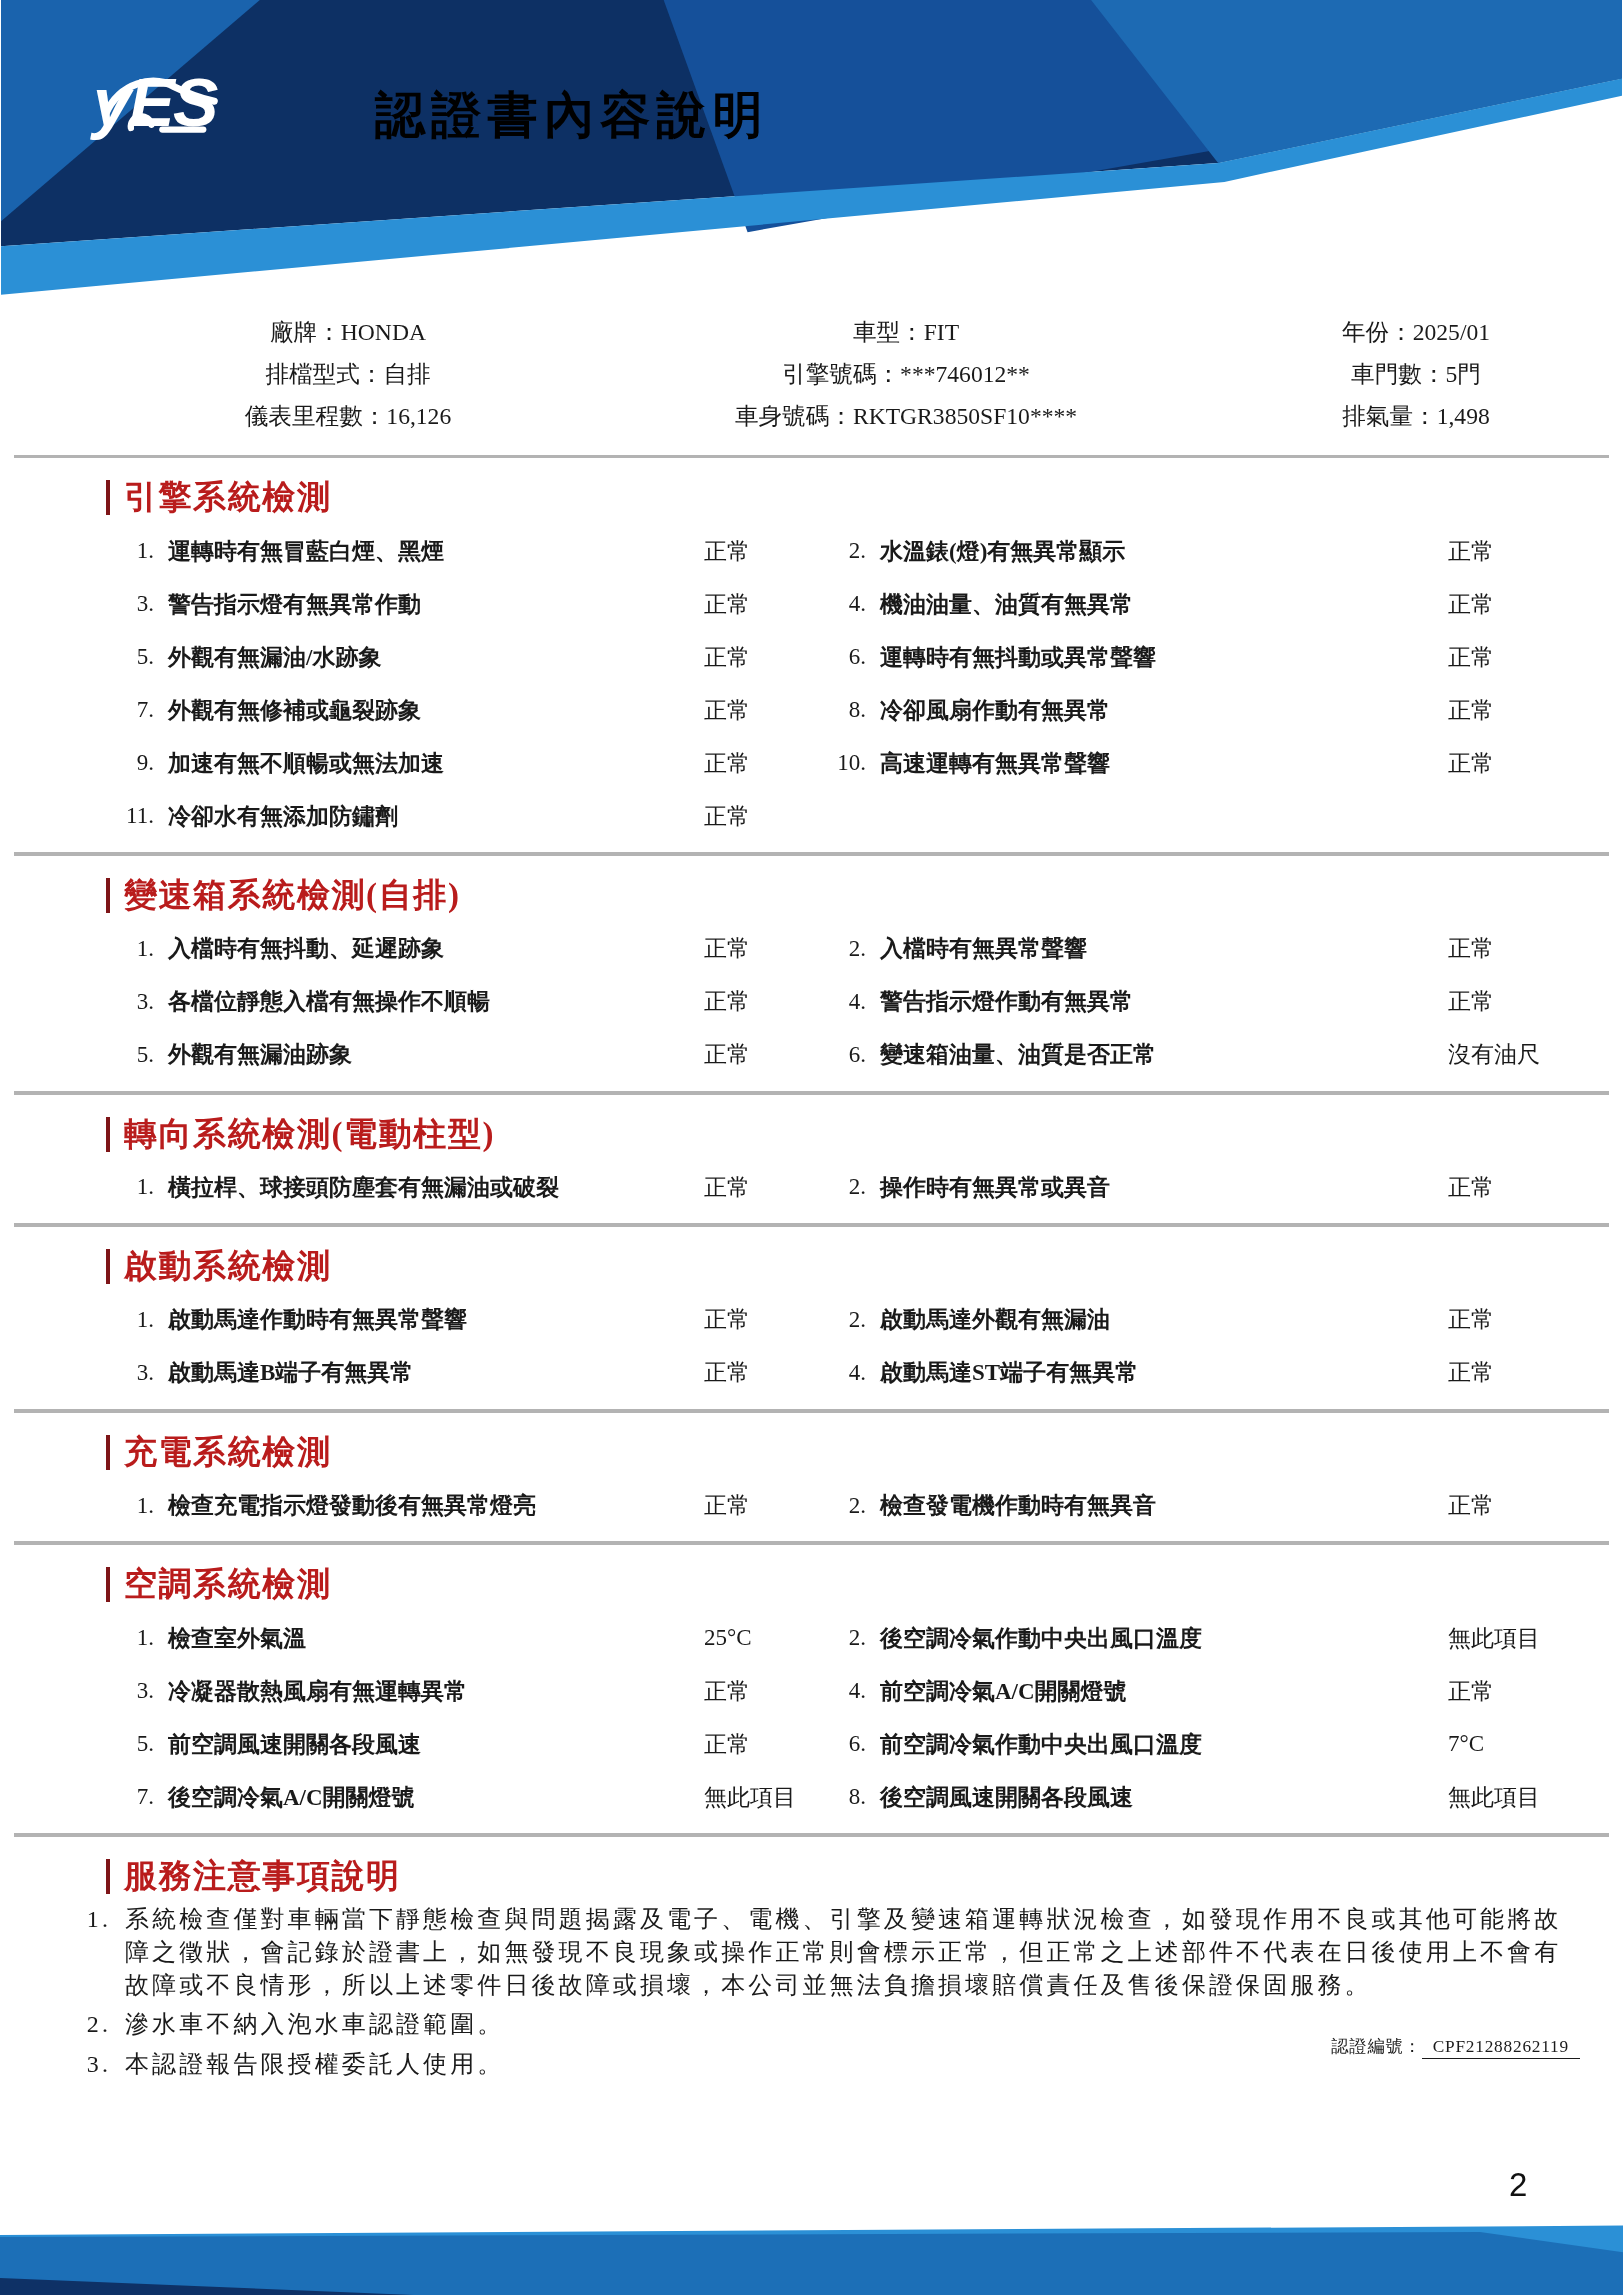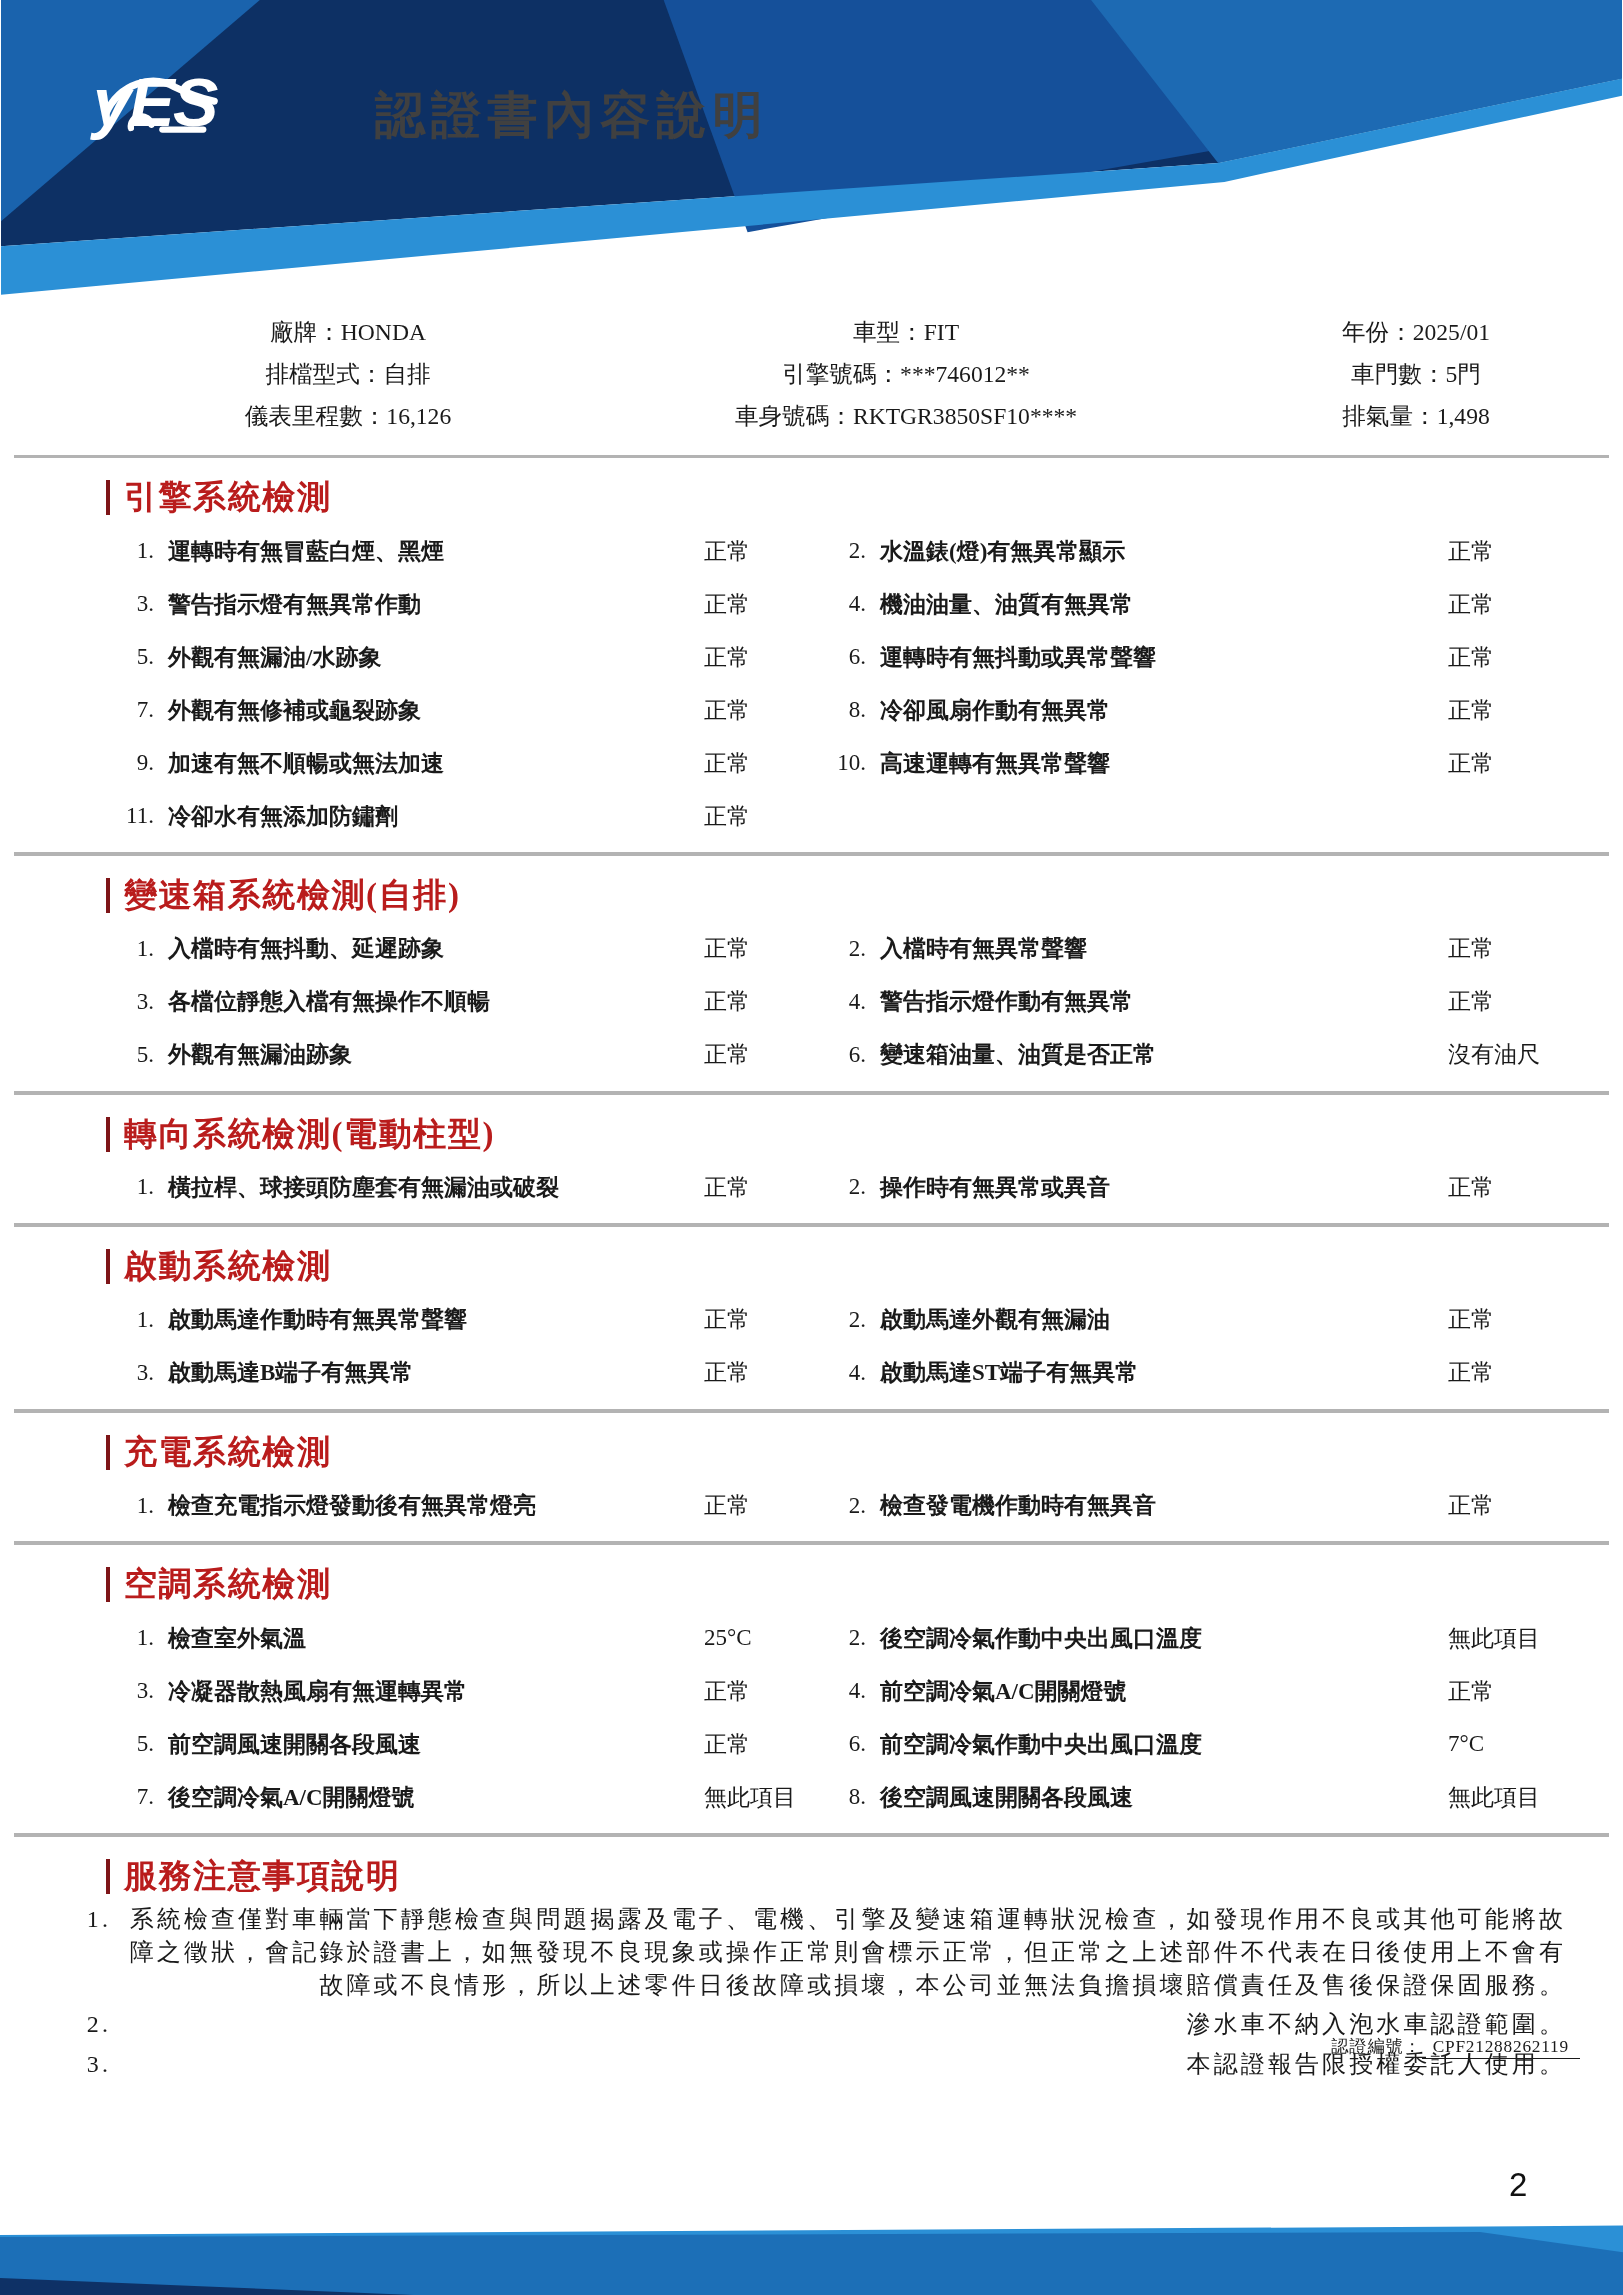--- a/index.html
+++ b/index.html
@@ -6,21 +6,21 @@
   .page{position:relative;width:1623px;height:2295px;background:#ffffff;overflow:hidden;
         font-family:"Liberation Serif","DejaVu Serif",serif;color:#1a1a1a;}
   
   .header{position:absolute;top:0;left:0;width:1623px;height:298px;}
   .header svg{position:absolute;top:0;left:0;}
   .brand{position:absolute;top:68px;left:93px;display:flex;align-items:flex-end;}
   .brand .logo-text{font-family:"Liberation Sans",sans-serif;font-weight:bold;font-style:italic;
         font-size:68px;line-height:68px;color:#ffffff;letter-spacing:-1.6px;}
   .brand .car{margin-left:7.9px;margin-bottom:3.1px;}
   .page-title{position:absolute;top:82px;left:375px;font-family:Liberation Serif, serif;
-        font-weight:bold;font-size:50px;color:#404040;letter-spacing:6.3px;}
+        font-weight:bold;font-size:50px;color:#000000;letter-spacing:6.3px;}
   
   .vehicle-info{position:relative;padding:316px 0 0 93px;display:grid;
         grid-template-columns:510px 606px auto;grid-auto-rows:42px;font-size:23.6px;}
   .info-cell{white-space:nowrap;text-align:center;}
   .divider{height:3.9px;background:#b3b3b3;margin:0 14px;}
   .divider.first{margin-top:12.6px;}
   
   .section{padding-top:20.4px;}
   .sec-title{height:38px;margin-left:93px;display:flex;align-items:center;
         color:#b91c1c;font-size:33px;font-weight:bold;letter-spacing:1.6px;padding-left:13px;}
@@ -31,21 +31,21 @@
   .cell.left{margin-left:110px;width:712px;}
   .cell.right{margin-left:14px;width:730px;}
   .no{width:44px;text-align:right;flex:none;}
   .cell.right .no{width:30px;}
   .txt{flex:1;padding-left:14px;white-space:nowrap;overflow:hidden;font-weight:bold;}
   .status{width:118px;flex:none;white-space:nowrap;}
   .sec-end{margin-top:9.4px;}
   
   .note{display:flex;font-size:24px;letter-spacing:3.1px;line-height:33px;margin-top:6.3px;}
   .note .nno{width:39px;text-align:right;flex:none;margin-left:72px;}
-  .note .ntext{margin-left:2px;width:1453px;text-align:right;}
+  .note .ntext{margin-left:14px;width:1453px;}
   .cert{position:absolute;top:2034px;right:43px;font-size:17.3px;letter-spacing:0.8px;text-align:center;}
   .cert .num{border-bottom:1.6px solid #1a1a1a;padding:0 11px 1.6px 11px;}
   .page-number{position:absolute;top:2166px;left:1509px;font-family:"Liberation Sans",sans-serif;
         font-size:33px;font-weight:500;color:#111;}
   .footer{position:absolute;left:0;bottom:0;width:1623px;height:75px;}
 </style>
 </head>
 <body>
 
 <div class="page">

